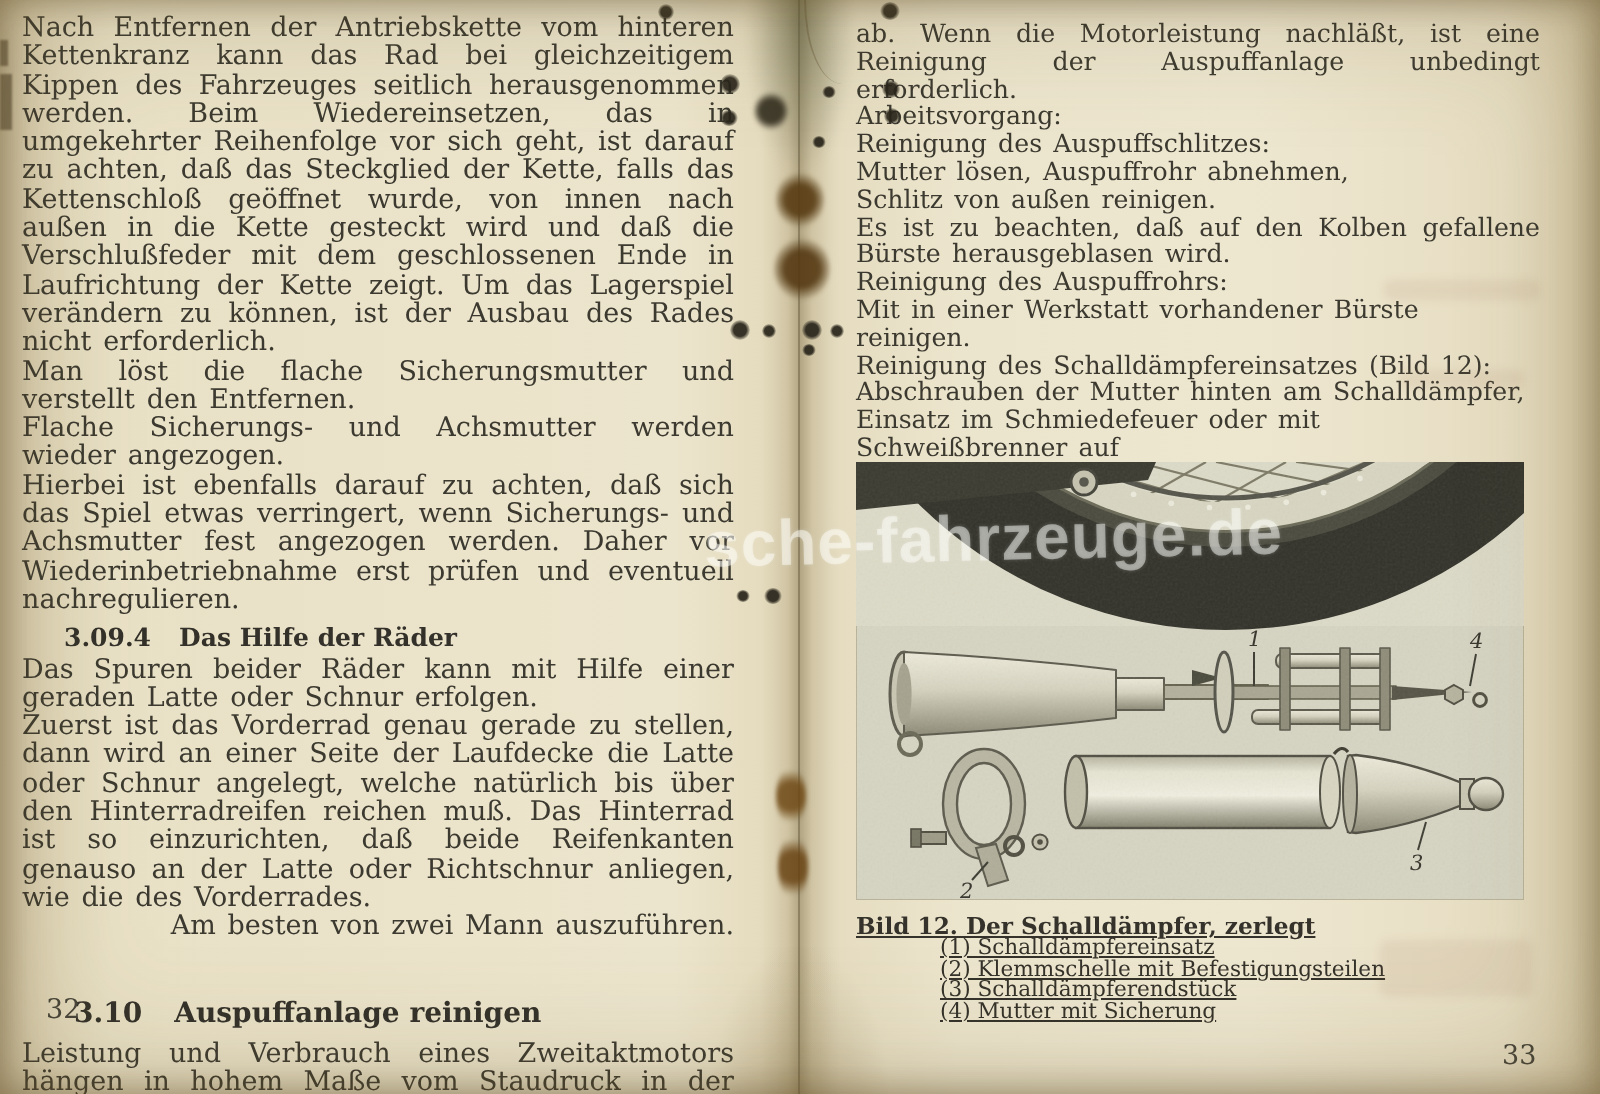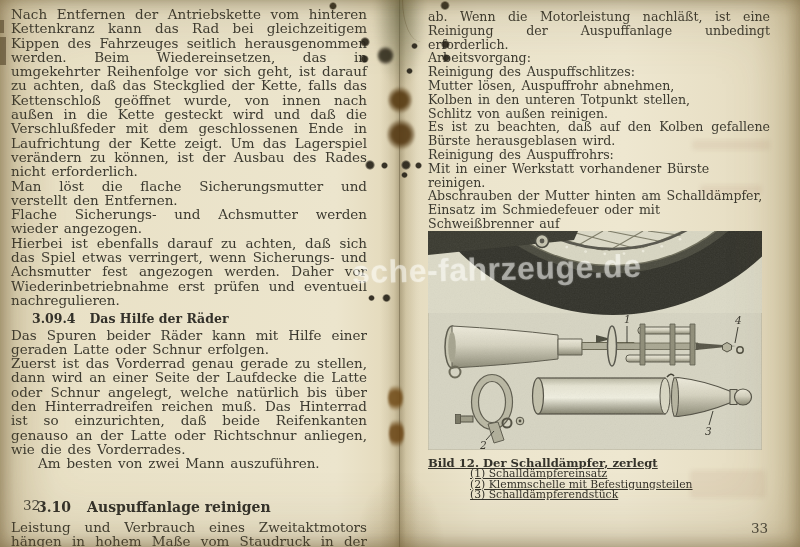--- a/index.html
+++ b/index.html
@@ -6,21 +6,21 @@
   .scan{position:relative;width:800px;height:547px;overflow:hidden;
         font-family:"DejaVu Serif","Liberation Serif",serif;
         background:
           linear-gradient(90deg,#ddd2b2 0%,#e9e1c6 7%,#ece5cd 42%,#e4dabc 48.5%,#d9cdaa 50%,#e5dcc0 52%,#ece5cd 60%,#eee7d0 78%,#e6ddc2 94%,#d8cca9 100%);}
   .scan::after{content:"";position:absolute;inset:0;z-index:50;pointer-events:none;
         box-shadow:inset 0 0 70px rgba(110,88,48,.30), inset 0 0 14px rgba(100,80,40,.16),
                    inset 12px 0 20px -8px rgba(95,75,40,.35), inset -12px 0 20px -8px rgba(95,75,40,.28),
                    inset 0 -12px 22px -8px rgba(110,88,48,.22), inset 0 10px 18px -10px rgba(110,88,48,.20);}
   .col{position:absolute;color:#3c3a30;}
   .col p{margin:0;text-align:justify;word-spacing:1.6px;}
-  .col p.last{text-align:left;margin-left:27px;}
+  .col p.last{text-align:right;}
   .left-col{left:11px;top:7px;width:356px;font-size:13.5px;line-height:14.3px;}
   .right-col{left:428px;top:10px;width:342px;font-size:12.6px;line-height:13.8px;}
   .right-col p.ln{text-align:left;}
   .h-sub{margin:5px 0 1px 0;padding-left:21px;font-size:12.5px;font-weight:bold;color:#33312a;}
   .h-sub .num{margin-right:14px;}
   .h-sec{margin:29px 0 6px 0;padding-left:26px;font-size:14px;font-weight:bold;color:#33312a;}
   .h-sec .num{margin-right:16px;}
   .pagenum{position:absolute;font-size:13.5px;color:#46443a;z-index:6;}
   .figure-wrap{position:absolute;left:428px;top:231px;width:334px;height:219px;z-index:4;}
   .caption{position:absolute;left:428px;top:457px;width:342px;color:#34322a;z-index:5;text-decoration:underline;}
@@ -68,25 +68,25 @@
     </div>
     <p>Leistung und Verbrauch eines Zweitaktmotors hängen in hohem Maße vom Staudruck in der Auspuffanlage</p>
   </div>
   <div class="pagenum" style="left:23px;top:497px;">32</div>
 
   <div class="col right-col">
     <p>ab. Wenn die Motorleistung nachläßt, ist eine Reinigung der Auspuffanlage unbedingt erforderlich.</p>
     <p class="ln">Arbeitsvorgang:</p>
     <p class="ln">Reinigung des Auspuffschlitzes:</p>
     <p class="ln">Mutter lösen, Auspuffrohr abnehmen,</p>
-    <p class="ln">Kolben in den unteren Totpunkt stellen,</p>
     <p class="ln">Schlitz von außen reinigen.</p>
     <p>Es ist zu beachten, daß auf den Kolben gefallene Bürste herausgeblasen wird.</p>
     <p class="ln">Reinigung des Auspuffrohrs:</p>
     <p class="ln">Mit in einer Werkstatt vorhandener Bürste reinigen.</p>
+    <p class="ln">Reinigung des Schalldämpfereinsatzes (Bild 12):</p>
     <p class="ln">Abschrauben der Mutter hinten am Schalldämpfer,</p>
     <p class="ln">Einsatz im Schmiedefeuer oder mit Schweißbrenner auf</p>
   </div>
 
   <div class="figure-wrap">
     <svg width="334" height="219" viewBox="0 0 334 219">
       <defs>
         <linearGradient id="metal" x1="0" y1="0" x2="0" y2="1">
           <stop offset="0" stop-color="#edeada"></stop>
             <stop offset="0.45" stop-color="#d5d2bf"></stop>
@@ -209,20 +209,21 @@
       <text class="lbl" x="277" y="204">3</text>
       <rect x="0" y="0" width="334" height="219" filter="url(#grainF)" opacity="0.09"></rect>
     </svg>
   </div>
 
   <div class="caption">
     <div class="cap-title">Bild 12. Der Schalldämpfer, zerlegt</div>
     <div class="cap-item">(1) Schalldämpfereinsatz</div>
     <div class="cap-item">(2) Klemmschelle mit Befestigungsteilen</div>
     <div class="cap-item">(3) Schalldämpferendstück</div>
+    <div class="cap-item">(4) Mutter mit Sicherung</div>
   </div>
   <div class="pagenum" style="left:751px;top:520px;text-align:center;">33</div>
 
   <div class="stains">
     <div class="gutter-band"></div>
     <div class="crease"></div>
     <div class="smudge-top"></div>
     <div class="fold-bottom"></div>
     <div class="corner-arc"></div>
     <div class="blob" style="left:388px;top:86px;width:24px;height:28px;background:radial-gradient(circle,rgba(88,60,20,.92) 0 40%,rgba(88,60,20,0) 75%);"></div>

